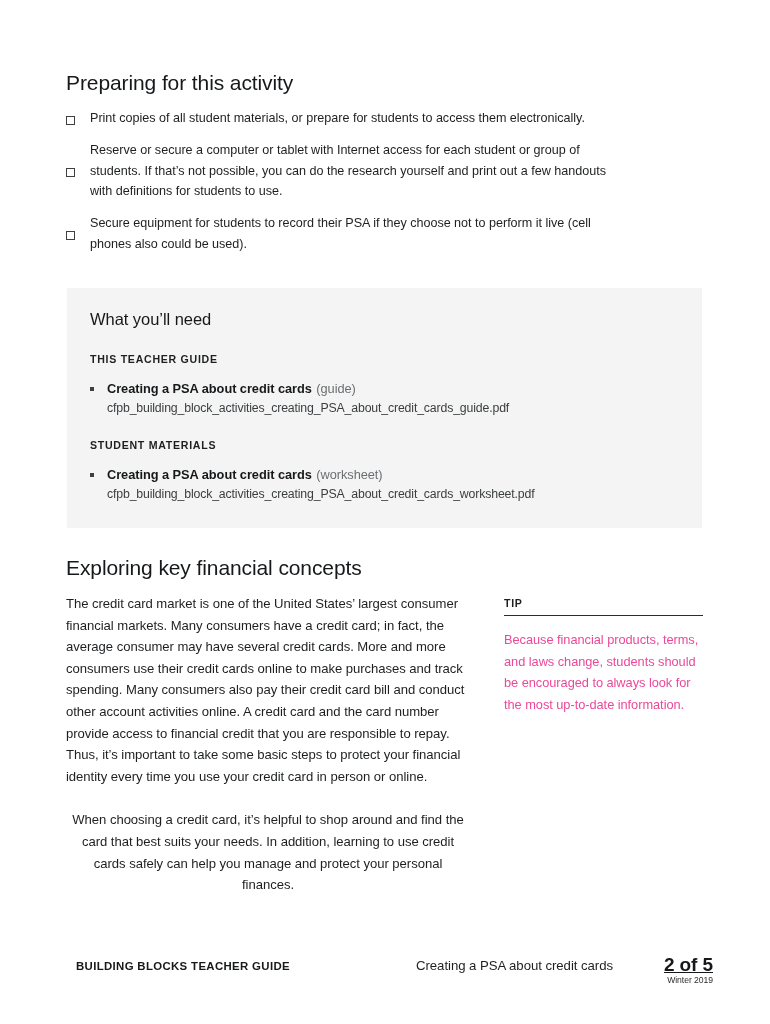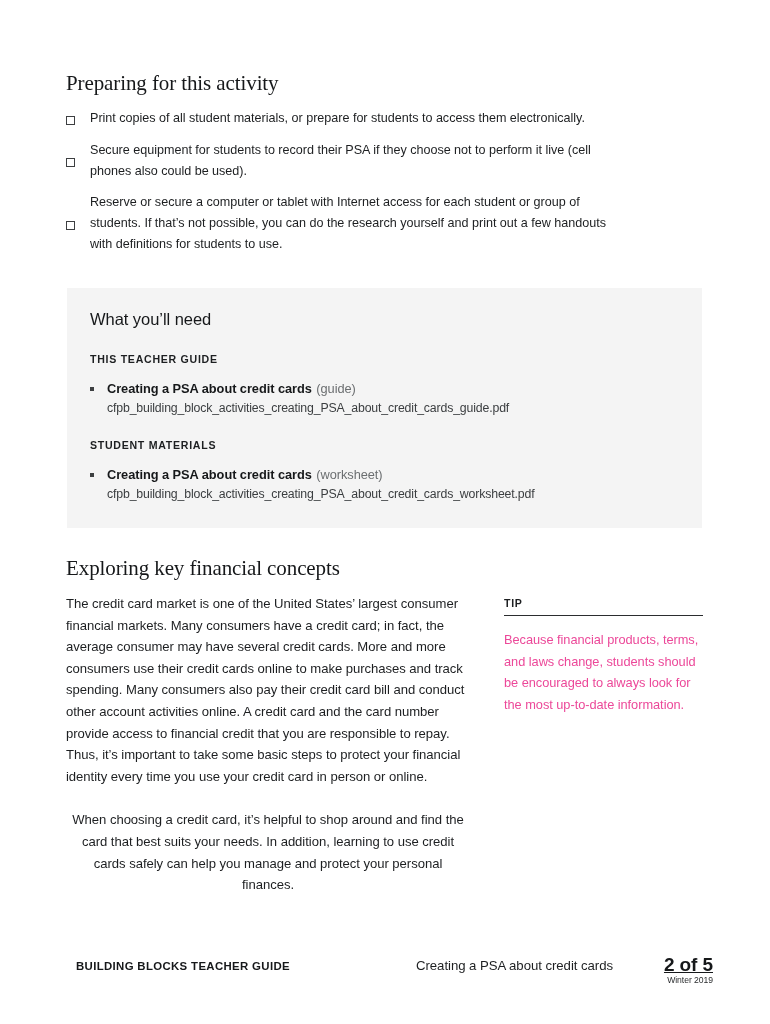--- a/index.html
+++ b/index.html
@@ -28,21 +28,20 @@
   
   .section-heading {
     position: absolute;
     left: 66px;
     font-size: 21px;
     font-weight: 400;
     letter-spacing: -0.1px;
     color: #16181a;
     margin: 0;
     white-space: nowrap;
-    font-family: Liberation Serif, serif;
   }
   #heading-prep { top: 71px; }
   #heading-explore { top: 556px; }
 
   
   .checklist {
     position: absolute;
     left: 66px;
     top: 108px;
     width: 540px;
@@ -244,25 +243,25 @@
 
   <h1 class="section-heading" id="heading-prep">Preparing for this activity</h1>
 
   <ul class="checklist">
     <li class="check-item">
       <span class="checkbox-icon"></span>
       <span class="check-text">Print copies of all student materials, or prepare for students to access them electronically.</span>
     </li>
     <li class="check-item">
       <span class="checkbox-icon"></span>
-      <span class="check-text">Secure equipment for students to record their PSA if they choose not to perform it live (cell phones also could be used).</span>
+      <span class="check-text">Reserve or secure a computer or tablet with Internet access for each student or group of students. If that’s not possible, you can do the research yourself and print out a few handouts with definitions for students to use.</span>
     </li>
     <li class="check-item">
       <span class="checkbox-icon"></span>
-      <span class="check-text">Reserve or secure a computer or tablet with Internet access for each student or group of students. If that’s not possible, you can do the research yourself and print out a few handouts with definitions for students to use.</span>
+      <span class="check-text">Secure equipment for students to record their PSA if they choose not to perform it live (cell phones also could be used).</span>
     </li>
   </ul>
 
   <section class="needs-box">
     <h2 class="needs-title">What you’ll need</h2>
 
     <div class="needs-group" id="group-student">
       <p class="group-label">STUDENT MATERIALS</p>
       <div class="resource">
         <span class="bullet-square"></span>

